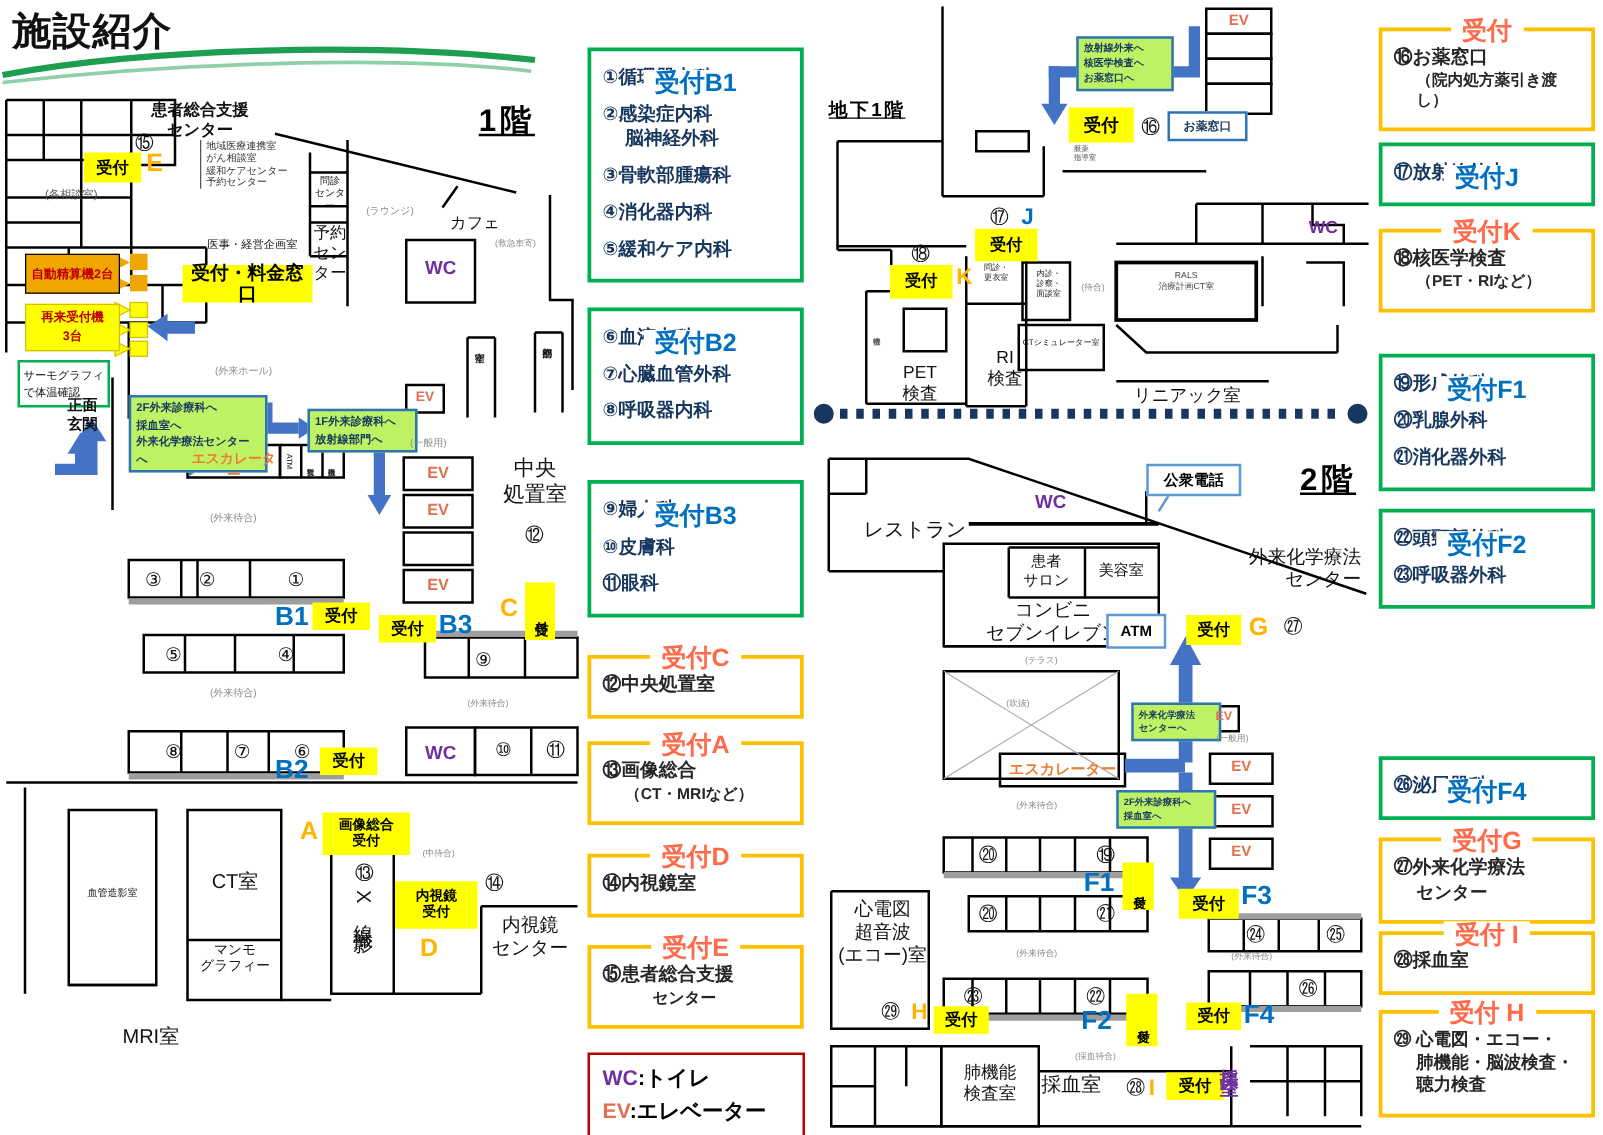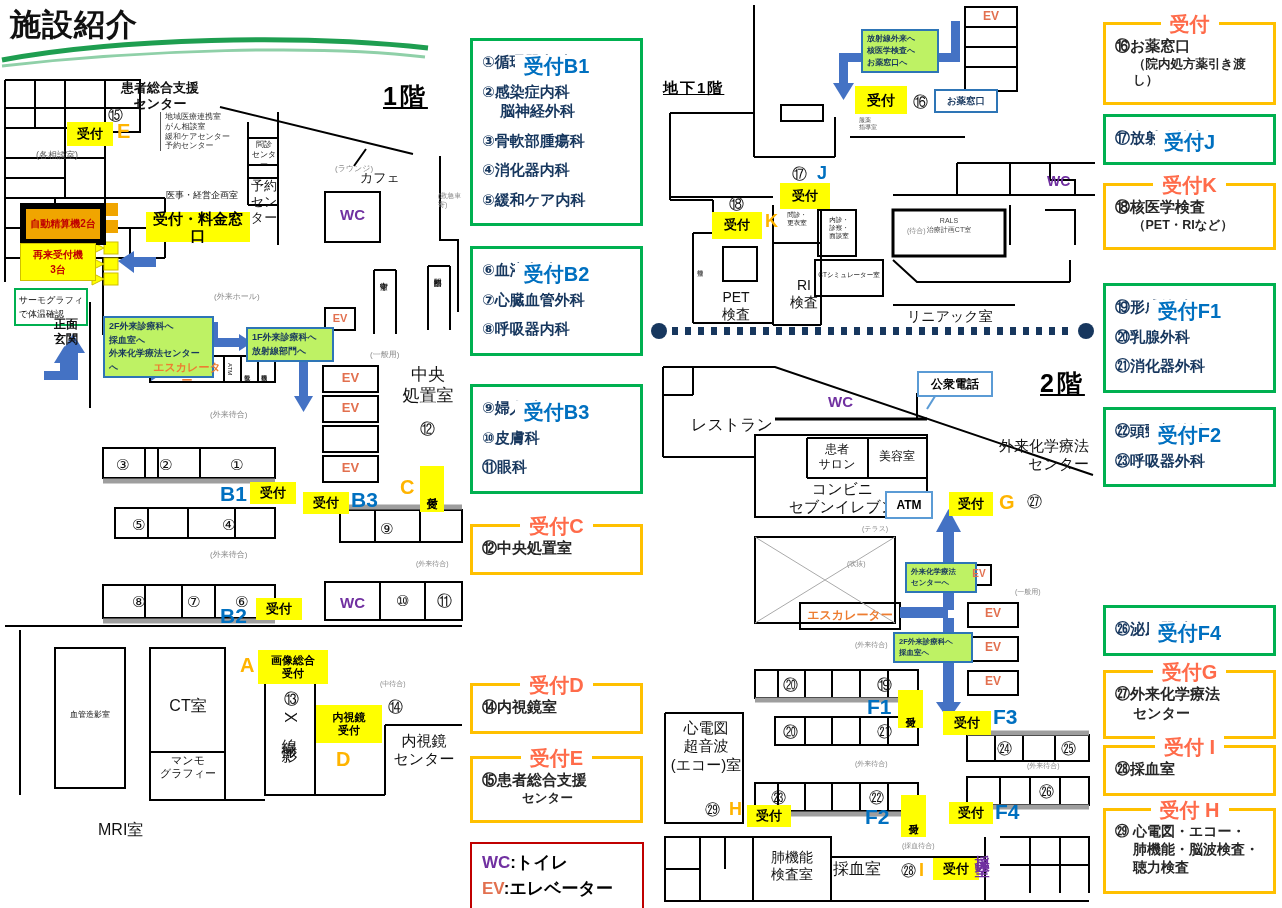--- a/index.html
+++ b/index.html
@@ -2,40 +2,40 @@
 <html><head>
 <meta charset="utf-8">
 <style>
   html,body{margin:0;padding:0;background:#fff;}
   #page{position:relative;width:1282px;height:908px;overflow:hidden;background:#fff;
         font-family:"Liberation Sans","DejaVu Sans",sans-serif;color:#000;}
   .abs{position:absolute;}
   .lbl{position:absolute;white-space:pre-line;line-height:1.22;font-size:10px;color:#111;}
   .b{font-weight:bold;}
   .c{text-align:center;}
-  .g{color:#8a8a8a;margin-left:42px;}
+  .g{color:#8a8a8a;}
   .dg{color:#555;}
   .purple{color:#7030A0;font-weight:bold;}
   .coral{color:#E2704F;font-weight:bold;}
   .or{color:#ED7D31;font-weight:bold;}
   .cn{font-size:15px;}
   .vtx{writing-mode:vertical-rl;}
   .uk{position:absolute;background:#FFFF00;font-weight:bold;font-size:13px;display:flex;
       align-items:center;justify-content:center;text-align:center;white-space:pre-line;line-height:1.15;}
   .mko{position:absolute;color:#FFB400;font-weight:bold;font-size:20px;}
   .mkb{position:absolute;color:#0070C0;font-weight:bold;font-size:21px;}
   .mko18{position:absolute;color:#FFB400;font-weight:bold;font-size:18px;}
   .mkb18{position:absolute;color:#0070C0;font-weight:bold;font-size:18px;}
   .nb{position:absolute;border:2px solid #2E75B6;background:#bef264;color:#17375E;font-weight:bold;
       font-size:9px;line-height:1.5;padding:2px 4px;white-space:pre-line;}
   .nbx{position:absolute;border:2px solid #5B9BD5;background:#fff;color:#000;font-weight:bold;
        display:flex;align-items:center;justify-content:center;}
   .flo{position:absolute;font-size:25px;font-weight:bold;text-decoration:underline;letter-spacing:3px;}
   .flo2{position:absolute;font-size:15px;font-weight:bold;text-decoration:underline;letter-spacing:2px;}
-  .obox{position:absolute;background:#F0A500;border:6px solid #000000;color:#C00000;font-weight:bold;
+  .obox{position:absolute;background:#F0A500;border:1px solid #000000;color:#C00000;font-weight:bold;
         font-size:10px;display:flex;align-items:center;justify-content:center;white-space:pre-line;text-align:center;}
   .ybox{position:absolute;background:#FFFF00;border:1px solid #cfc000;color:#C00000;font-weight:bold;
         font-size:10px;display:flex;align-items:center;justify-content:center;white-space:pre-line;text-align:center;line-height:1.5;}
   .gbox{position:absolute;background:#fff;border:2px solid #00B050;color:#111;
         font-size:9px;display:flex;align-items:center;justify-content:center;white-space:pre-line;text-align:left;line-height:1.6;}
   .title{position:absolute;left:10px;top:4px;font-size:31px;font-weight:bold;color:#111;letter-spacing:1px;}
   .lgd{position:absolute;border:3px solid;background:#fff;padding:11px 6px 4px 9px;width:152px;}
   .lgd .ttl{position:absolute;top:-14px;left:0;width:100%;text-align:center;font-size:20px;font-weight:bold;}
   .lgd .ttl span{background:#fff;padding:0 9px;}
   .lgd.gr{border-color:#00B050;}  .lgd.gr .ttl{color:#0070C0;margin-top:26px;}  .lgd.gr .li{color:#17375E;}
@@ -407,20 +407,24 @@
   <div class="lgd gr" style="left:470px;top:384px">
     <div class="ttl"><span>受付B3</span></div>
     <div class="li"><span>⑨</span><span>婦人科</span></div>
     <div class="li"><span>⑩</span><span>皮膚科</span></div>
     <div class="li"><span>⑪</span><span>眼科</span></div>
   </div>
   <div class="lgd og" style="left:470px;top:524px">
     <div class="ttl"><span>受付C</span></div>
     <div class="li"><span>⑫</span><span>中央処置室</span></div>
   </div>
+  <div class="lgd og" style="left:470px;top:593px">
+    <div class="ttl"><span>受付A</span></div>
+    <div class="li"><span>⑬</span><span>画像総合</span><div class="li2">（CT・MRIなど）</div></div>
+  </div>
   <div class="lgd og" style="left:470px;top:683px">
     <div class="ttl"><span>受付D</span></div>
     <div class="li"><span>⑭</span><span>内視鏡室</span></div>
   </div>
   <div class="lgd og" style="left:470px;top:756px">
     <div class="ttl"><span>受付E</span></div>
     <div class="li"><span>⑮</span><span>患者総合支援</span><div class="li2" style="padding-left:40px">センター</div></div>
   </div>
   <div class="wcev" style="left:470px;top:842px;width:150px">
     <div><span class="purple">WC</span><span>:トイレ</span></div>

